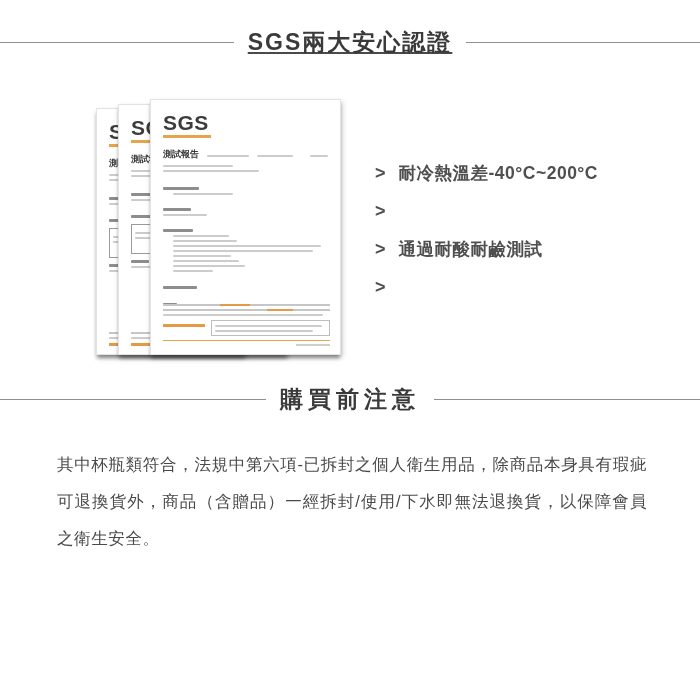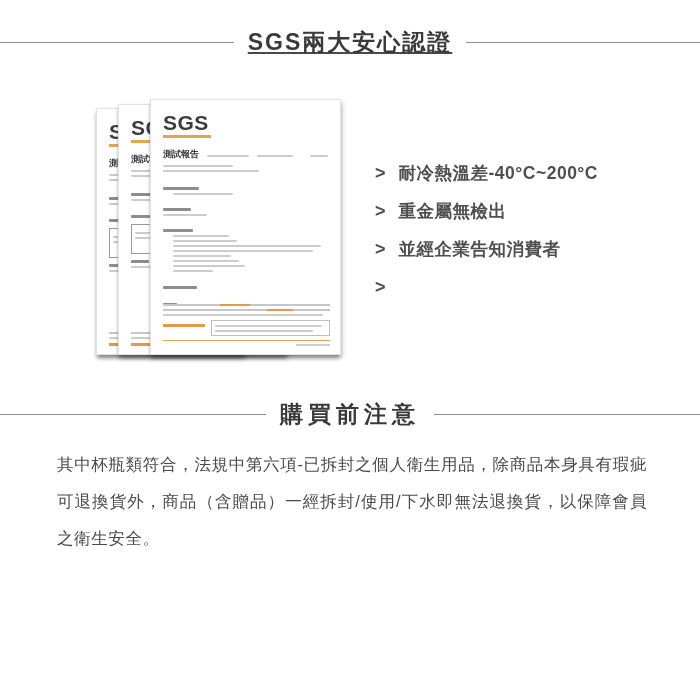--- a/index.html
+++ b/index.html
@@ -13,21 +13,21 @@
     position:absolute;left:0;width:700px;
     display:flex;align-items:center;gap:14px;
   }
   .section-title .rule{flex:1;height:1px;background:#8f8f8f;}
   .section-title h2{
     margin:0;font-size:23px;font-weight:bold;color:#3a3a3a;
     letter-spacing:2px;white-space:nowrap;
   }
   #notice-title h2{letter-spacing:5px;}
   #cert-title{top:27px;text-decoration:underline;}
-  #notice-title{top:399px;}
+  #notice-title{top:384px;}
 
   
   .cert-stack{position:absolute;left:0;top:0;}
   .cert-page{
     position:absolute;background:#ffffff;border:1px solid #e3e3e3;
     box-shadow:0 4px 4px -1px rgba(45,45,45,0.55), 2px 2px 5px rgba(0,0,0,0.12);
     box-sizing:border-box;overflow:hidden;padding:12px 12px 8px 12px;
   }
   #cert-page-3{left:96px;top:108px;width:150px;height:247px;z-index:1;}
   #cert-page-2{left:118px;top:104px;width:170px;height:251px;z-index:2;}
@@ -184,25 +184,24 @@
   </div>
 </div>
 
 <div class="bullet-list">
   <div class="bullet-item">
     <span class="bullet-marker">&gt;</span>
     <span class="bullet-label">耐冷熱溫差-40°C~200°C</span>
   </div>
   <div class="bullet-item">
     <span class="bullet-marker">&gt;</span>
-    <span class="bullet-label">重金屬無檢出</span>
-  </div>
-  <div class="bullet-item">
-    <span class="bullet-marker">&gt;</span>
-    <span class="bullet-label">並經企業告知消費者</span>
+  </div>
+  <div class="bullet-item">
+    <span class="bullet-marker">&gt;</span>
+    <span class="bullet-label">通過耐酸耐鹼測試</span>
   </div>
   <div class="bullet-item">
     <span class="bullet-marker">&gt;</span>
   </div>
 </div>
 
 <div class="section-title" id="notice-title">
   <div class="rule"></div>
   <h2>購買前注意</h2>
   <div class="rule"></div>

